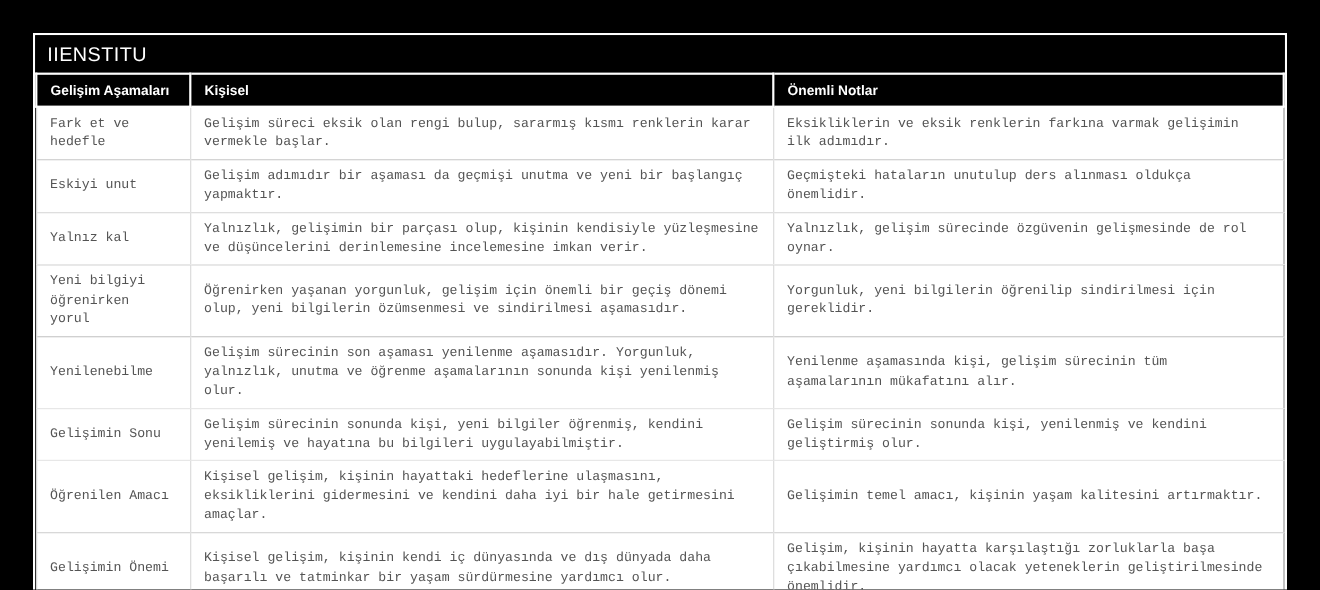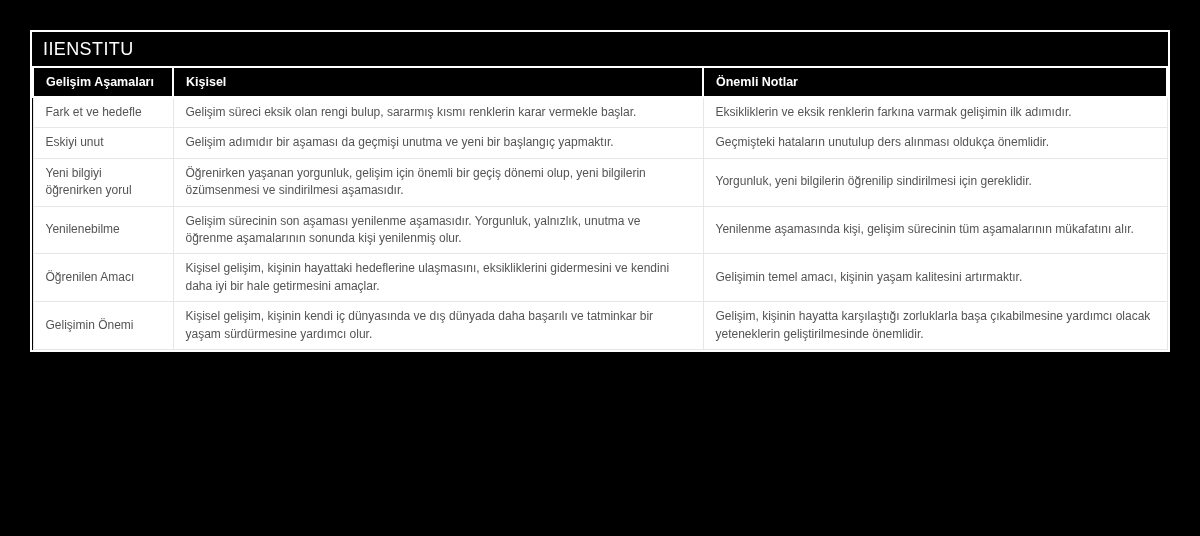--- a/index.html
+++ b/index.html
@@ -48,20 +48,21 @@
   }
   table.dev-table tbody td {
     background: #ffffff;
     color: #545454;
     font-size: 12px;
     line-height: 1.45;
     padding: 6px 12px;
     border: 1px solid #e7e7e7;
     vertical-align: middle;
     word-wrap: break-word;
+    font-family: Liberation Mono, monospace;
   }
 </style>
 </head>
 <body>
 
 <div class="panel">
   <div class="brand-bar">IIENSTITU</div>
   <table class="dev-table">
     <colgroup>
       <col style="width:140px">
@@ -80,28 +81,38 @@
           <td>Fark et ve hedefle</td>
           <td>Gelişim süreci eksik olan rengi bulup, sararmış kısmı renklerin karar vermekle başlar.</td>
           <td>Eksikliklerin ve eksik renklerin farkına varmak gelişimin ilk adımıdır.</td>
         </tr>
         <tr>
           <td>Eskiyi unut</td>
           <td>Gelişim adımıdır bir aşaması da geçmişi unutma ve yeni bir başlangıç yapmaktır.</td>
           <td>Geçmişteki hataların unutulup ders alınması oldukça önemlidir.</td>
         </tr>
         <tr>
+          <td>Yalnız kal</td>
+          <td>Yalnızlık, gelişimin bir parçası olup, kişinin kendisiyle yüzleşmesine ve düşüncelerini derinlemesine incelemesine imkan verir.</td>
+          <td>Yalnızlık, gelişim sürecinde özgüvenin gelişmesinde de rol oynar.</td>
+        </tr>
+        <tr>
           <td>Yeni bilgiyi öğrenirken yorul</td>
           <td>Öğrenirken yaşanan yorgunluk, gelişim için önemli bir geçiş dönemi olup, yeni bilgilerin özümsenmesi ve sindirilmesi aşamasıdır.</td>
           <td>Yorgunluk, yeni bilgilerin öğrenilip sindirilmesi için gereklidir.</td>
         </tr>
         <tr>
           <td>Yenilenebilme</td>
           <td>Gelişim sürecinin son aşaması yenilenme aşamasıdır. Yorgunluk, yalnızlık, unutma ve öğrenme aşamalarının sonunda kişi yenilenmiş olur.</td>
           <td>Yenilenme aşamasında kişi, gelişim sürecinin tüm aşamalarının mükafatını alır.</td>
+        </tr>
+        <tr>
+          <td>Gelişimin Sonu</td>
+          <td>Gelişim sürecinin sonunda kişi, yeni bilgiler öğrenmiş, kendini yenilemiş ve hayatına bu bilgileri uygulayabilmiştir.</td>
+          <td>Gelişim sürecinin sonunda kişi, yenilenmiş ve kendini geliştirmiş olur.</td>
         </tr>
         <tr>
           <td>Öğrenilen Amacı</td>
           <td>Kişisel gelişim, kişinin hayattaki hedeflerine ulaşmasını, eksikliklerini gidermesini ve kendini daha iyi bir hale getirmesini amaçlar.</td>
           <td>Gelişimin temel amacı, kişinin yaşam kalitesini artırmaktır.</td>
         </tr>
         <tr>
           <td>Gelişimin Önemi</td>
           <td>Kişisel gelişim, kişinin kendi iç dünyasında ve dış dünyada daha başarılı ve tatminkar bir yaşam sürdürmesine yardımcı olur.</td>
           <td>Gelişim, kişinin hayatta karşılaştığı zorluklarla başa çıkabilmesine yardımcı olacak yeteneklerin geliştirilmesinde önemlidir.</td>

